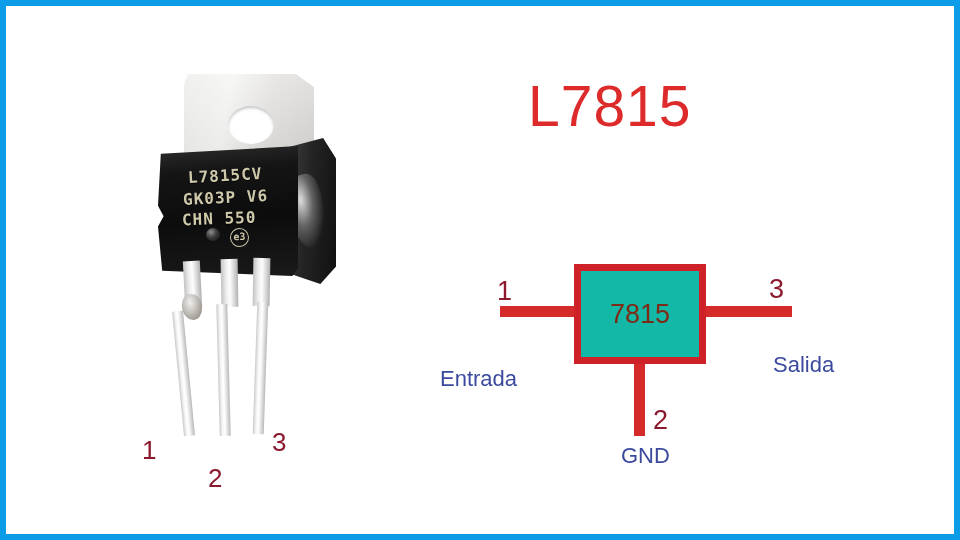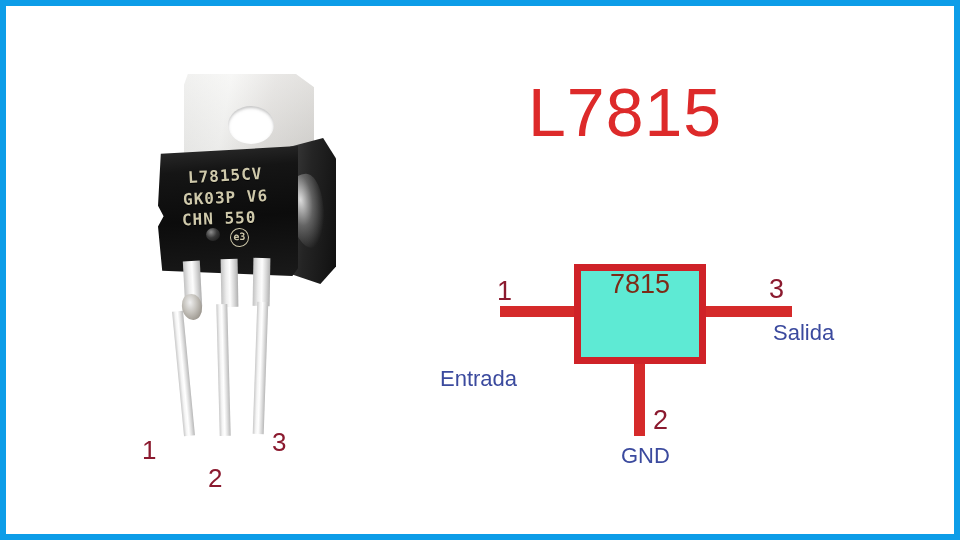--- a/index.html
+++ b/index.html
@@ -180,40 +180,40 @@
     left: 440px;
     top: 0;
     width: 514px;
     height: 528px;
   }
 
   #diagram-title {
     position: absolute;
     left: 82px;
     top: 72px;
-    font-size: 68px;
+    font-size: 57px;
     font-weight: 400;
     color: #dd2a2a;
     letter-spacing: 1px;
     line-height: 1;
     white-space: nowrap;
   }
 
   
   #ic-box {
     position: absolute;
     left: 128px;
     top: 258px;
     width: 132px;
     height: 100px;
     box-sizing: border-box;
-    background: #5eead4;
+    background: #14b8a6;
     border: 7px solid #cf2228;
     display: flex;
-    align-items: flex-start;
+    align-items: center;
     justify-content: center;
   }
   #ic-box-label {
     color: #7d2a16;
     font-size: 27px;
     line-height: 1;
     font-family: "Liberation Sans", sans-serif;
   }
 
   
@@ -237,21 +237,21 @@
   
   .sch-label {
     position: absolute;
     color: #3b4a9e;
     font-size: 22px;
     line-height: 1;
     font-family: "Liberation Sans", sans-serif;
     white-space: nowrap;
   }
   #label-in  { left: -6px;  top: 330px; margin-top: 32px; }
-  #label-out { left: 327px; top: 316px; }
+  #label-out { left: 327px; top: 348px; }
   #label-gnd { left: 175px; top: 439px; }
 </style>
 </head>
 <body>
 
 <div id="canvas">
 
   <div id="photo-panel">
 
     <div class="metal-tab"></div>

